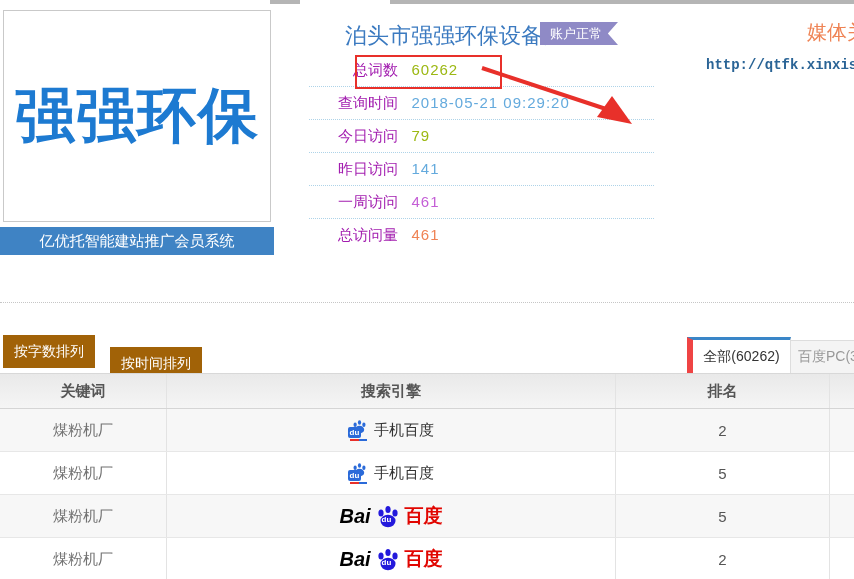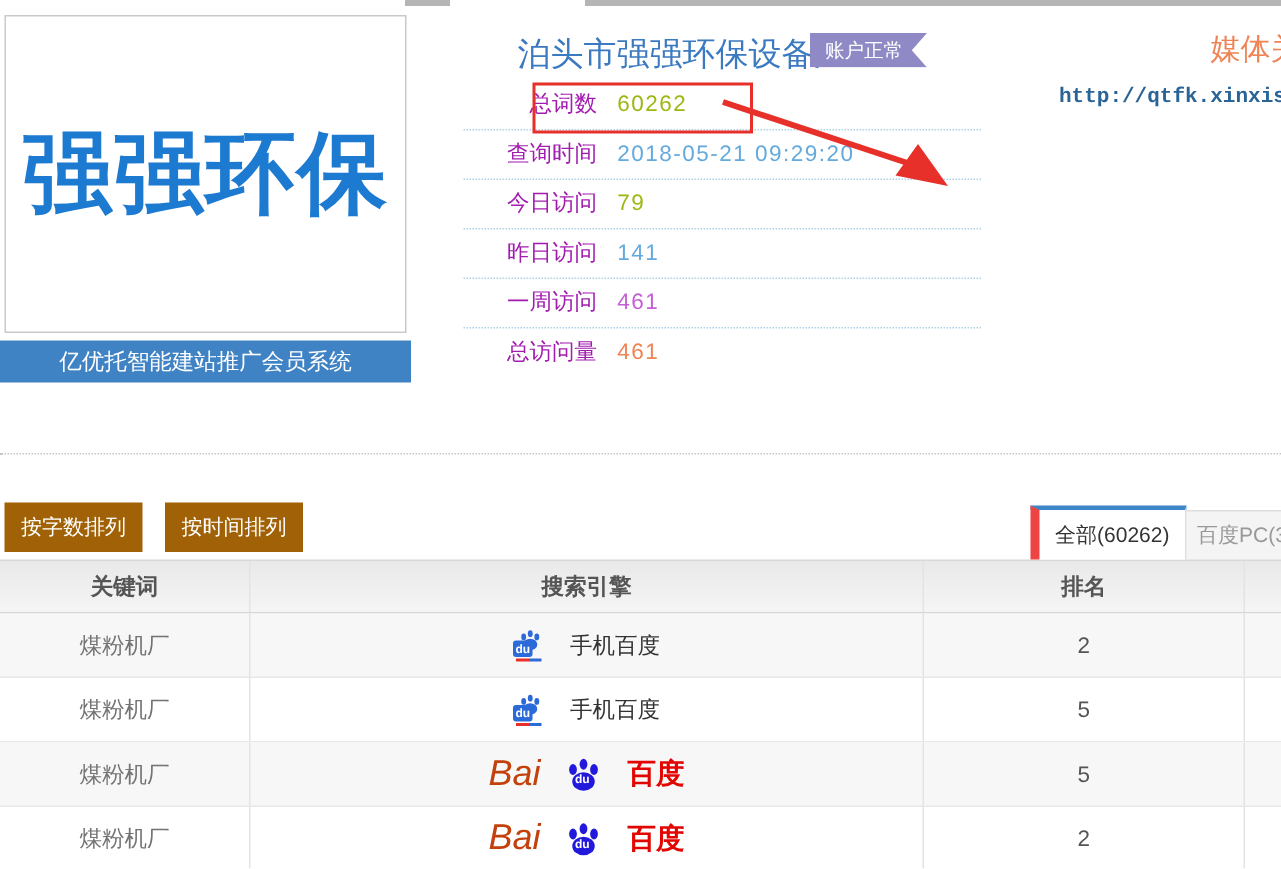--- a/index.html
+++ b/index.html
@@ -42,21 +42,21 @@
   .media-url{position:absolute;left:706px;top:57px;font-family:"Liberation Mono",monospace;
              font-size:14px;font-weight:bold;color:#2a6496;white-space:nowrap;}
 
   
   .divider{position:absolute;left:0;top:302px;width:854px;border-top:1px dotted #c6c6c6;}
 
   
   .sort-btn{position:absolute;top:335px;height:33px;width:92px;background:#a16207;color:#fff;
             font-size:14px;border:none;display:flex;align-items:center;justify-content:center;
             cursor:pointer;font-family:inherit;}
-  .btn-words{left:3px;} .btn-time{left:110px;}
+  .btn-words{left:3px;} .btn-time{left:110px;margin-top:12px;}
 
   
   .tab-active{position:absolute;left:687px;top:337px;width:97px;height:33px;background:#fff;
               border-top:3px solid #3a86c8;border-left:6px solid #ef4444;border-right:1px solid #ddd;
               color:#333;font-size:14px;display:flex;align-items:center;justify-content:center;
               cursor:pointer;z-index:2;}
   .tab-inactive{position:absolute;left:786px;top:340px;width:110px;height:33px;background:#f4f4f4;
               border-top:1px solid #ddd;color:#999;font-size:14px;display:flex;align-items:center;
               padding-left:12px;cursor:pointer;box-sizing:border-box;white-space:nowrap;}
 
@@ -66,30 +66,30 @@
   .thead{height:34px;background:linear-gradient(#e9e9e9,#f5f5f5);border-bottom:1px solid #d5d5d5;}
   .thead .tcell{font-weight:bold;color:#555;font-size:15px;}
   .tdata{height:42px;border-bottom:1px solid #e7e7e7;background:#fff;}
   .tdata.alt{background:#f7f7f7;}
   .tcell{display:flex;align-items:center;justify-content:center;border-right:1px solid #e3e3e3;
          font-size:15px;color:#555;overflow:hidden;}
   .tcell:last-child{border-right:none;}
   .kw{color:#737373;cursor:pointer;font-family:Liberation Serif, serif;}
 
   
-  .engine-wrap{display:flex;align-items:center;gap:16px;}
+  .engine-wrap{display:flex;align-items:center;gap:4px;}
   .app-icon{position:relative;width:22px;height:22px;}
   .app-icon svg{position:absolute;left:4px;top:0;}
   .du-badge{position:absolute;left:0;bottom:3px;width:13px;height:11px;background:#2a6ad9;
             border-radius:2px;color:#fff;font-size:8px;font-weight:bold;line-height:11px;
             text-align:center;}
   .app-underline{position:absolute;left:2px;bottom:0;width:17px;height:2px;
                  background:linear-gradient(90deg,#e8302a 50%,#2a6ad9 50%);}
   .engine-label{color:#333;}
-  .bai-text{color:#c2410c;font-size:24px;font-weight:normal;font-style:italic;}
+  .bai-text{color:#000000;font-size:20px;font-weight:bold;font-style:italic;}
   .pc-paw{position:relative;width:24px;height:24px;margin:0 1px;}
   .pc-du{position:absolute;left:6px;top:11px;color:#fff;font-size:8px;font-weight:bold;}
   .cn-text{color:#e10601;font-size:19px;font-weight:bold;}
 </style>
 </head>
 <body>
 
 <div id="page">
 
   <div class="top-strip"></div>

